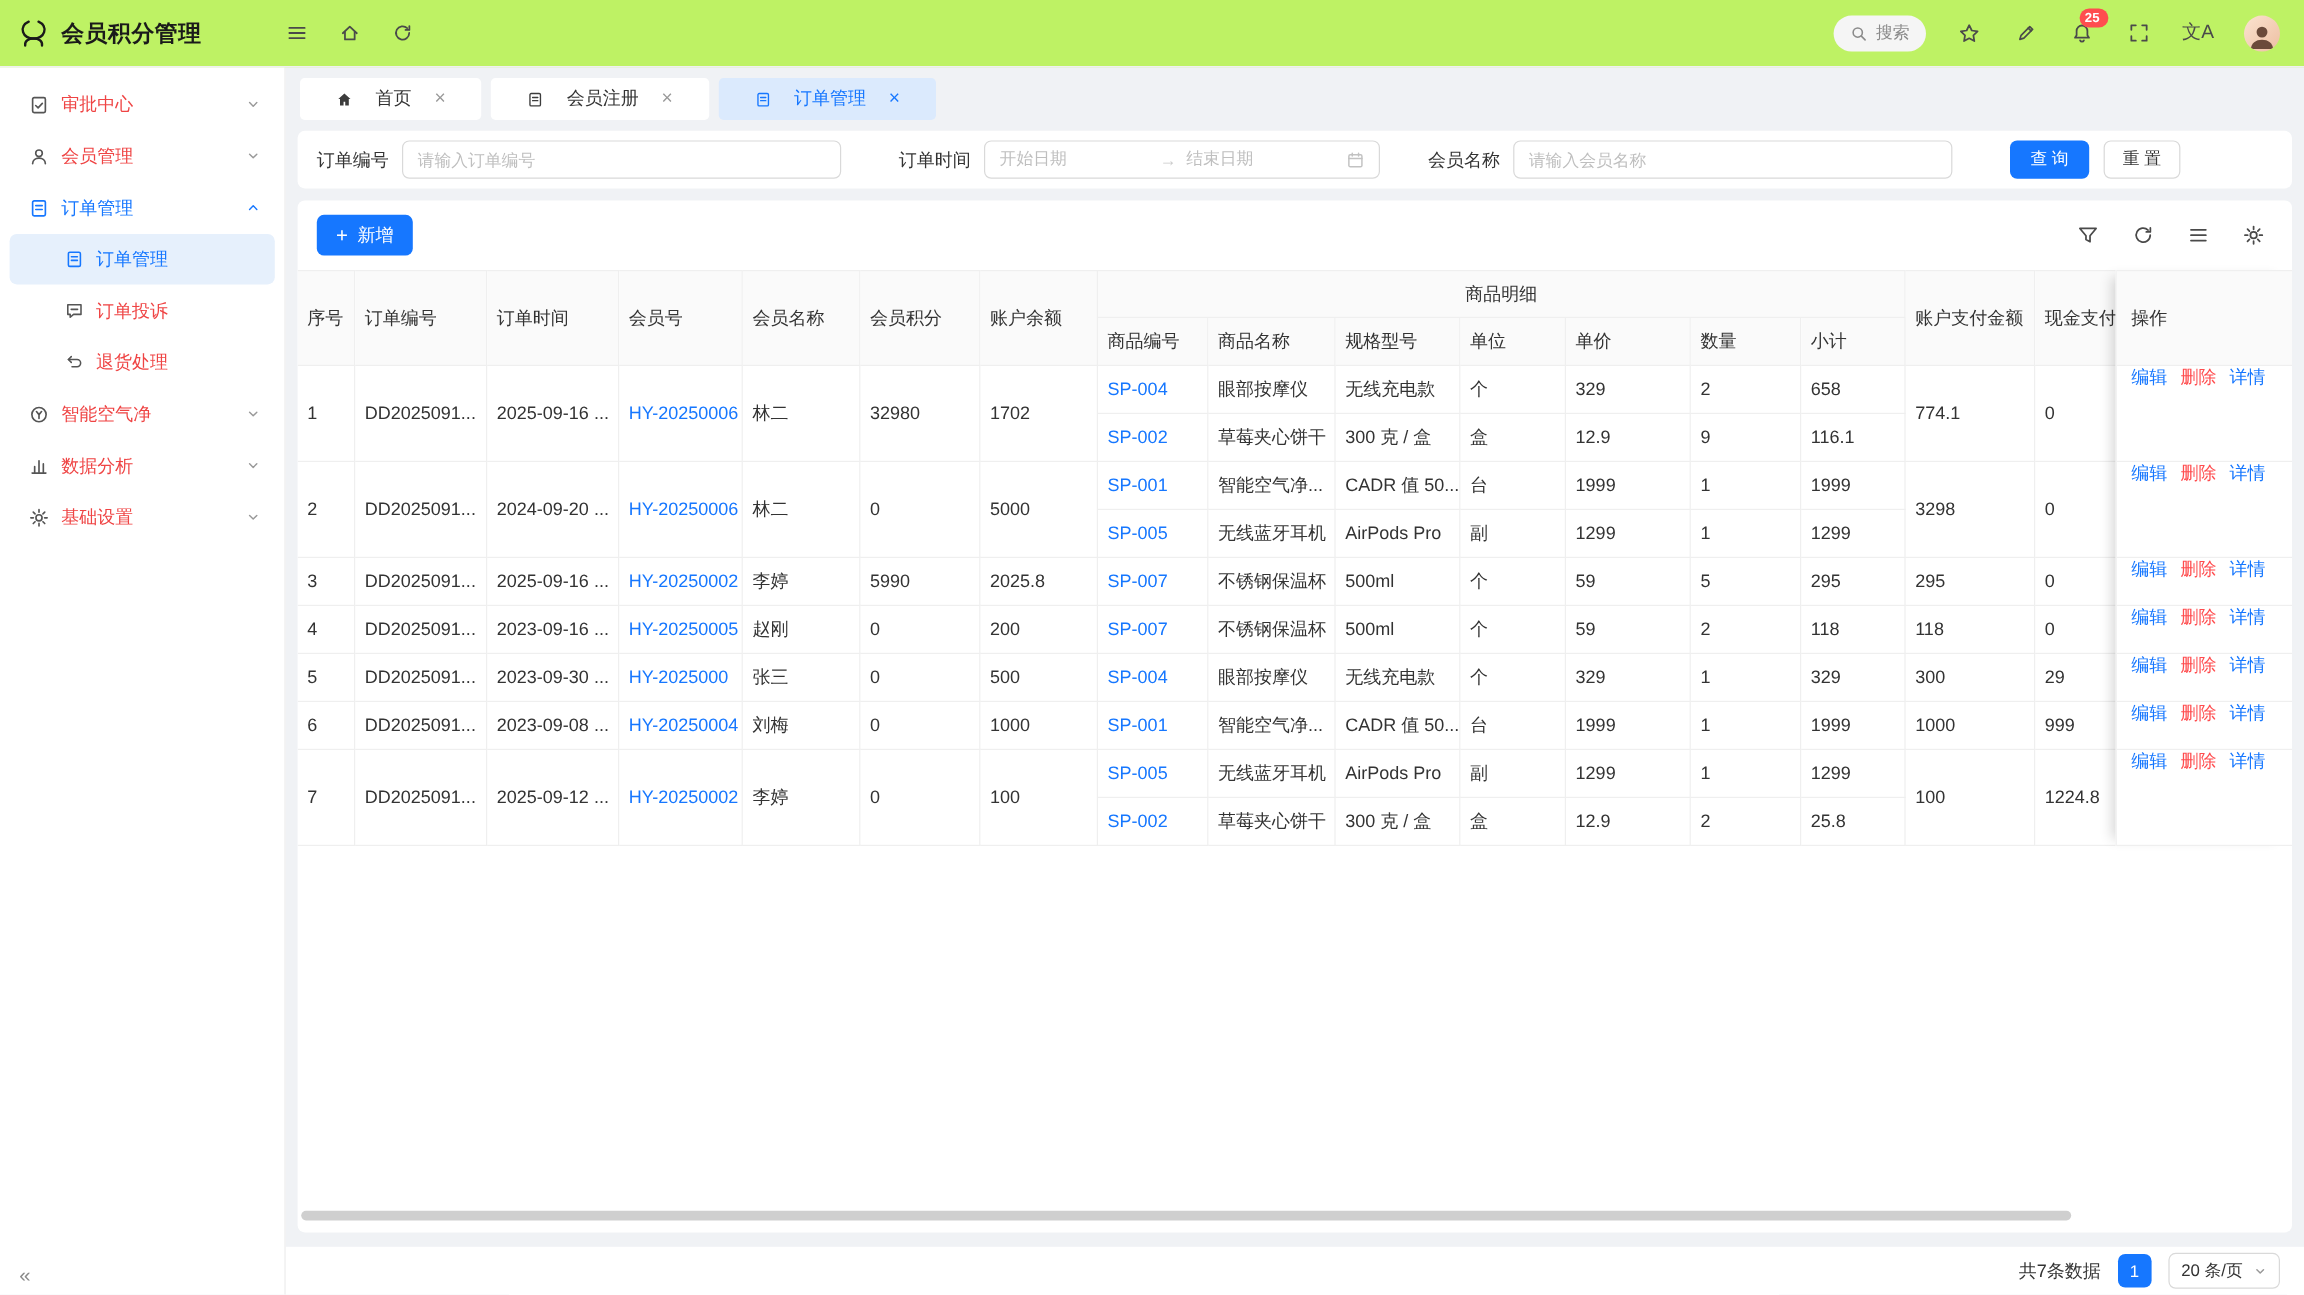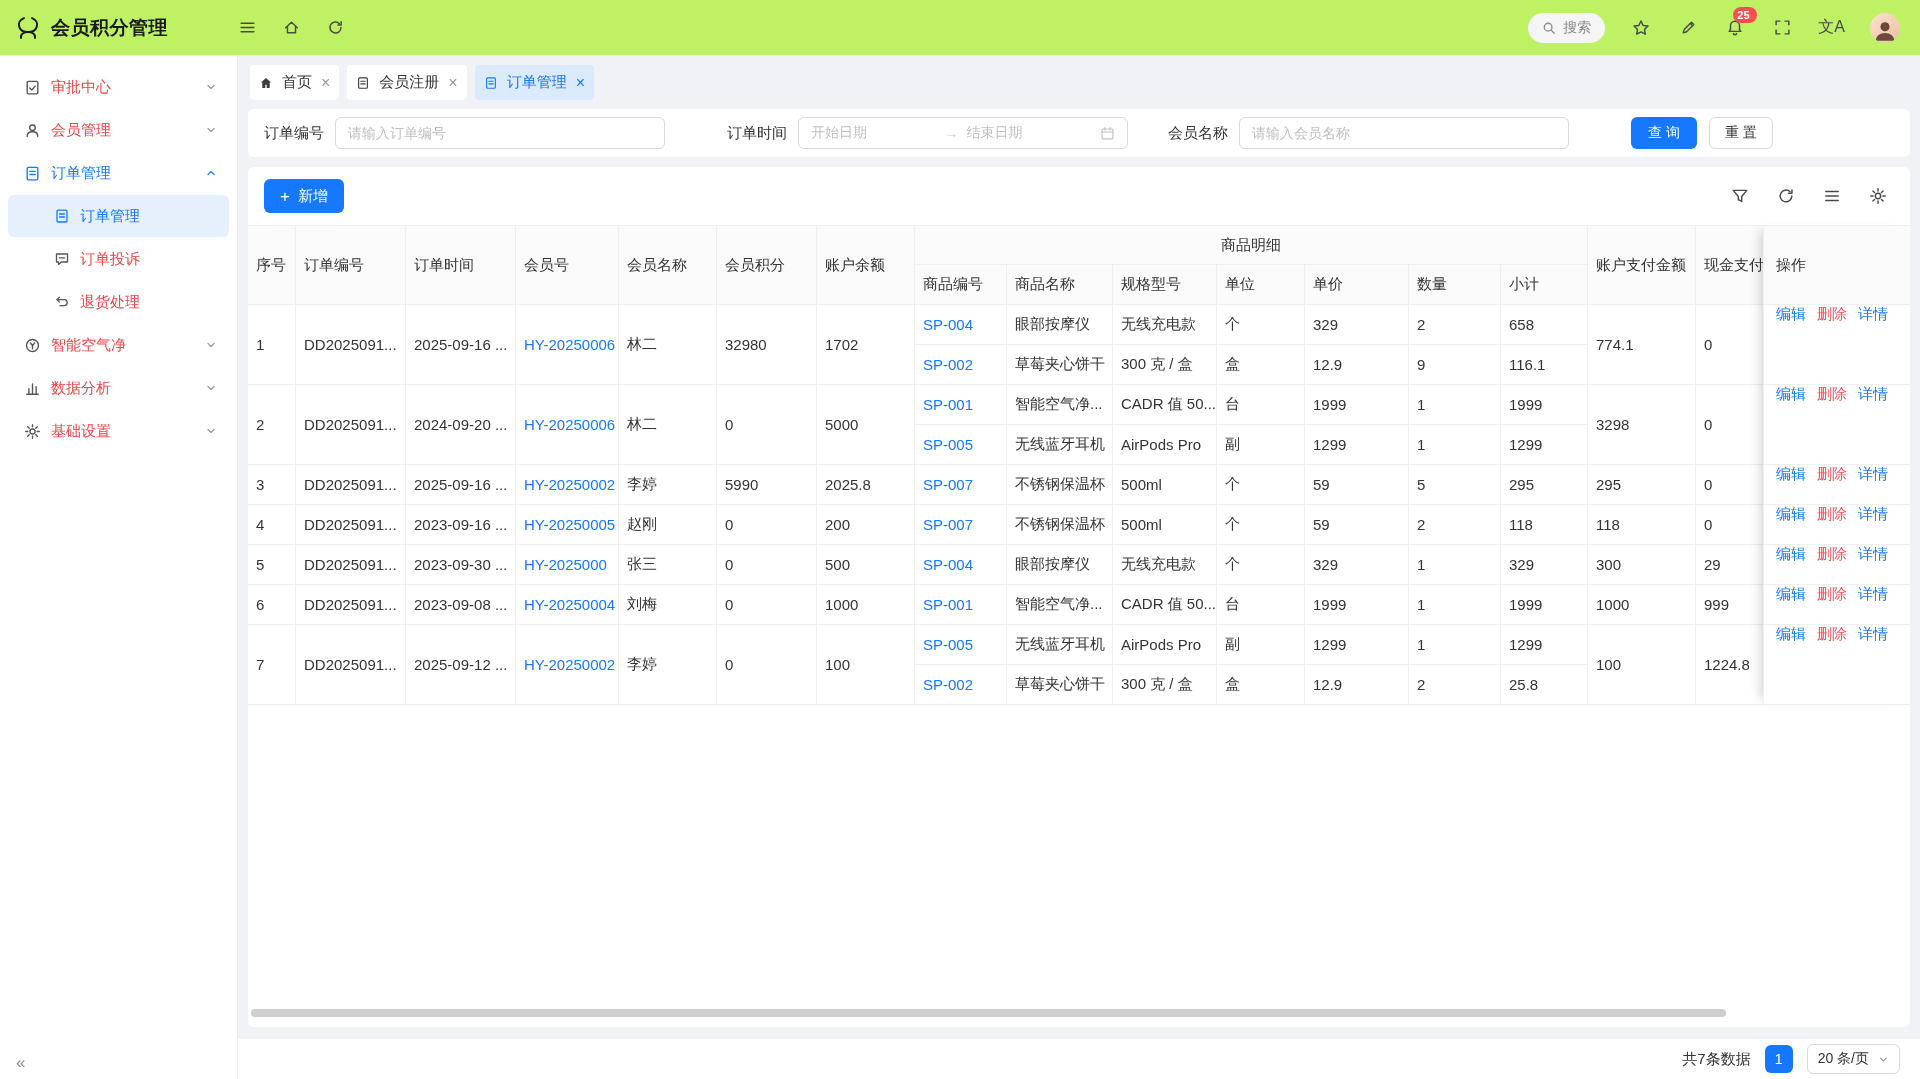--- a/index.html
+++ b/index.html
@@ -27,29 +27,29 @@
 .menu-item.blue{color:#1677ff}
 .menu-item.blue .micon,.menu-item.blue .chev{color:#1677ff}
 .menu-item.sub{padding-left:46px}
 .menu-item.sub .micon{width:16px;height:16px}
 .menu-item.sub.active{background:#e6f0fc;color:#1677ff}
 .menu-item.sub.active .micon{color:#1677ff}
 .collapse-btn{position:absolute;left:16px;bottom:6px;color:#8a8a8a;font-size:17px;cursor:pointer}
 .main{flex:1;display:flex;flex-direction:column;min-width:0}
 
 .tabbar{display:flex;gap:8px;padding:9px 10px 9px 12px;align-items:center;flex:none}
-.tab{display:inline-flex;align-items:center;gap:9px;height:35px;padding:0 9px;background:#fff;border-radius:4px;cursor:pointer;color:#333;white-space:nowrap}
+.tab{display:inline-flex;align-items:center;gap:19px;height:35px;padding:0 30px;background:#fff;border-radius:4px;cursor:pointer;color:#333;white-space:nowrap}
 .tab .ticon{display:inline-flex;color:#3c3c3c}
 .tab .tclose{color:#999;font-size:16px;line-height:1;cursor:pointer}
 .tab.active{background:#dbeafd;color:#1677ff}
 .tab.active .ticon,.tab.active .tclose{color:#1677ff}
 
 .filter-card{margin:0 10px 10px;background:#fff;border-radius:6px;padding:8px 16px;display:flex;align-items:center;height:48px;flex:none}
 .flabel{white-space:nowrap;margin-right:11px;color:#333}
-.finput{width:330px;height:32px;border:1px solid #d9d9d9;border-radius:6px;padding:0 12px;font-size:14px;color:#333;outline:none;font-family:inherit;margin-right:62px;background:#fff}
+.finput{width:366px;height:32px;border:1px solid #d9d9d9;border-radius:6px;padding:0 12px;font-size:14px;color:#333;outline:none;font-family:inherit;margin-right:48px;background:#fff}
 .finput::placeholder{color:#bfbfbf}
 .frange{width:330px;height:32px;border:1px solid #d9d9d9;border-radius:6px;display:flex;align-items:center;padding:0 12px;gap:8px;color:#bfbfbf;font-size:14px;margin-right:40px;cursor:text;background:#fff}
 .frange .ph{flex:1;white-space:nowrap}
 .frange .arrow{color:#ccc;flex:none}
 .frange .cal{display:inline-flex;color:#c2c2c2;flex:none}
 .btn-primary{height:32px;background:#1677ff;color:#fff;border:none;border-radius:6px;padding:0 17px;font-size:14px;cursor:pointer;font-family:inherit;white-space:nowrap}
 .btn-plain{height:32px;background:#fff;color:#333;border:1px solid #d9d9d9;border-radius:6px;padding:0 15px;font-size:14px;cursor:pointer;font-family:inherit;margin-left:12px;white-space:nowrap}
 
 .table-card{margin:0 10px 12px;background:#fff;border-radius:6px;flex:1;position:relative;padding-top:12px;min-height:0}
 .toolbar{display:flex;align-items:center;padding:0 16px 12px}

